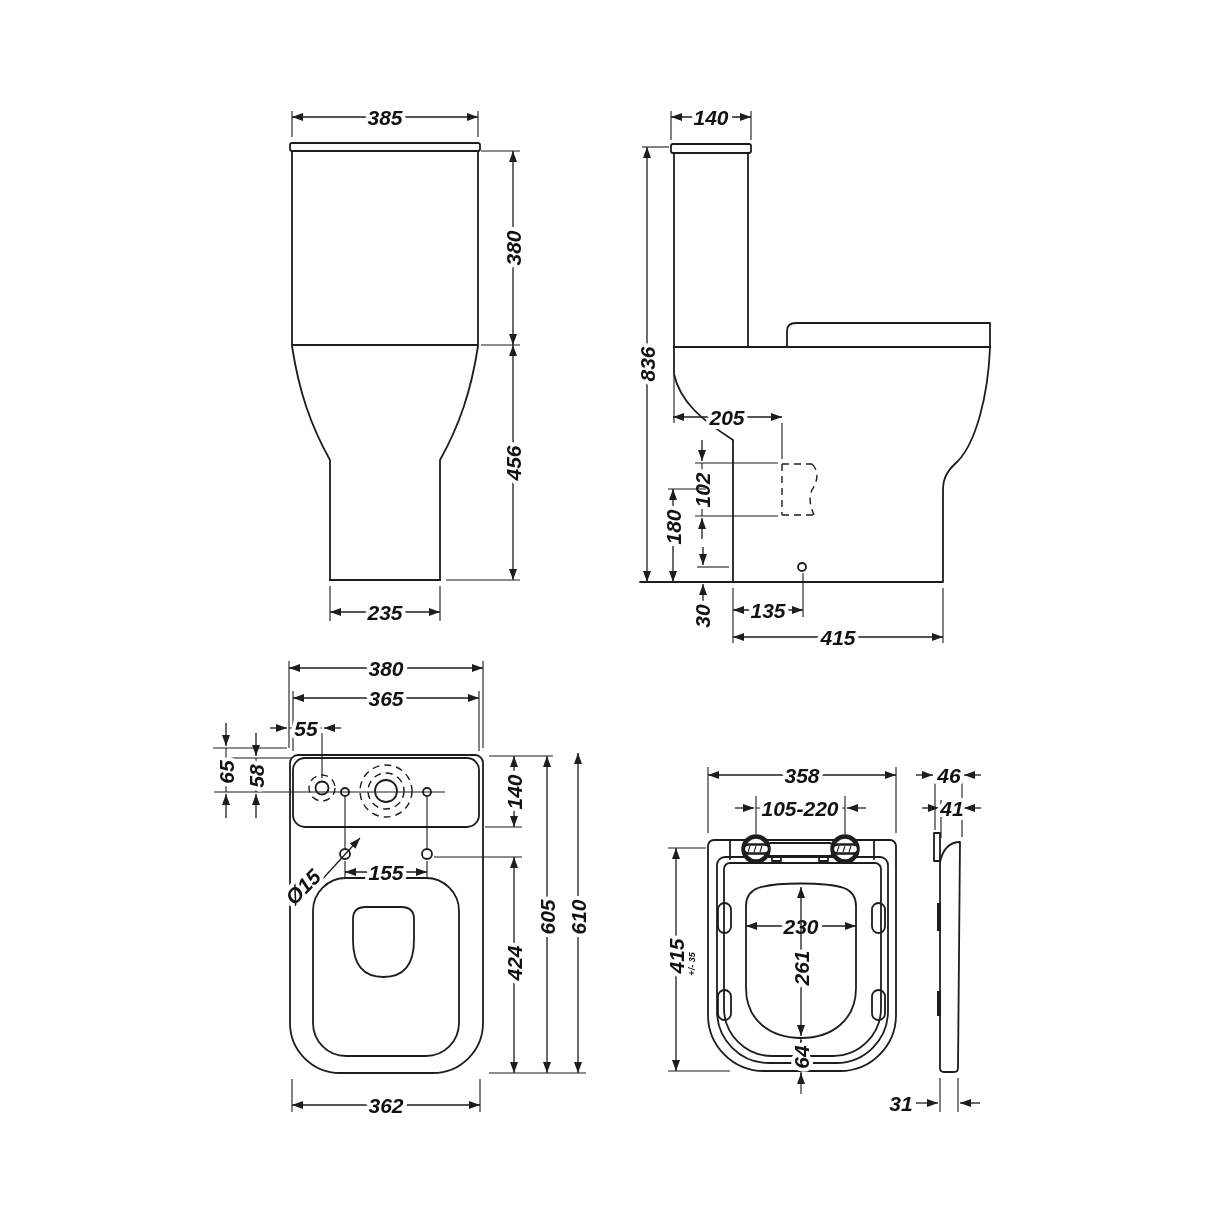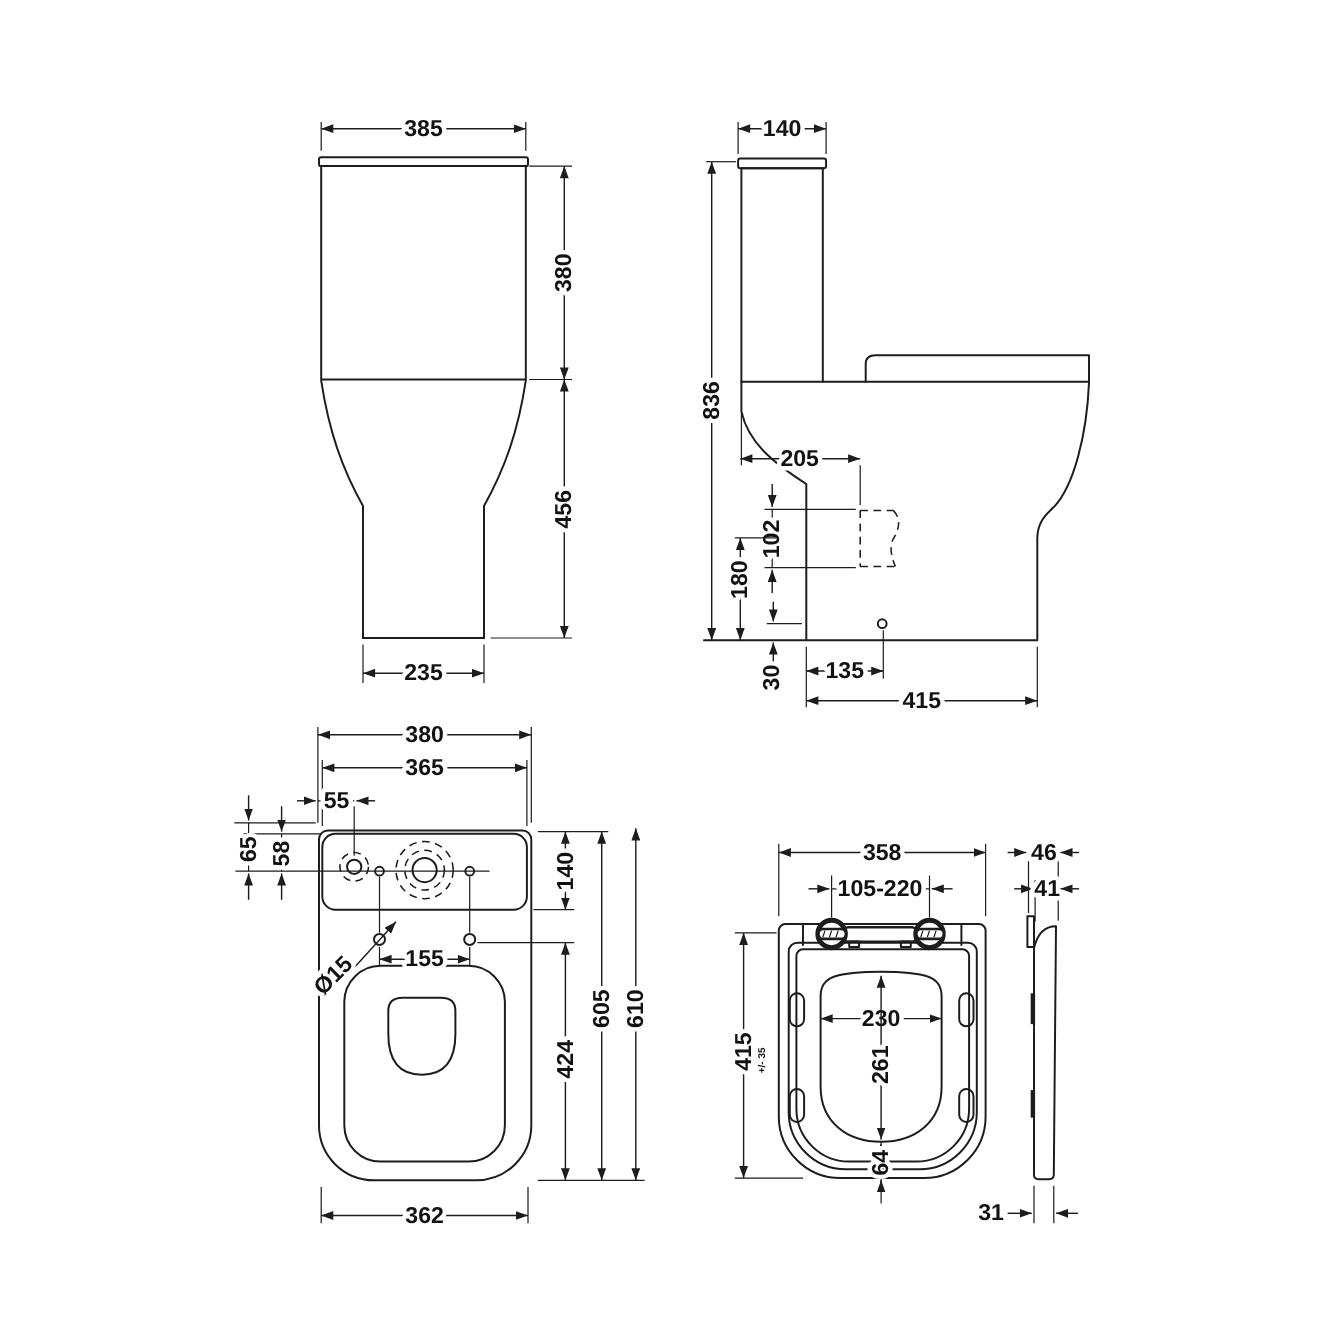--- a/index.html
+++ b/index.html
@@ -1,16 +1,16 @@
 <!DOCTYPE html>
 <html><head>
 <meta charset="utf-8">
 <style>
   html,body{margin:0;padding:0;background:#fff;}
-  #stage{position:relative;width:1214px;height:1214px;background:#ffffff;overflow:hidden;}
+  #stage{position:relative;width:1214px;height:1214px;background:#ffffff;overflow:hidden;font-style:italic;}
   svg{position:absolute;left:0;top:0;}
   .o{stroke:#1d1d1d;stroke-width:1.8;fill:none;stroke-linecap:round;stroke-linejoin:round;}
   .o2{stroke:#1d1d1d;stroke-width:2.2;fill:none;stroke-linejoin:round;}
   .d{stroke:#1d1d1d;stroke-width:1.3;fill:none;}
   .e{stroke:#1d1d1d;stroke-width:1.1;fill:none;}
   .dash{stroke:#1d1d1d;stroke-width:1.4;fill:none;stroke-dasharray:7 5;}
   .blk{fill:#1d1d1d;stroke:none;}
   text{font-family:"Liberation Sans","DejaVu Sans",sans-serif;font-weight:bold;fill:#121212;
        text-anchor:middle;dominant-baseline:central;
        paint-order:stroke;stroke:#ffffff;stroke-width:8px;stroke-linejoin:round;}

